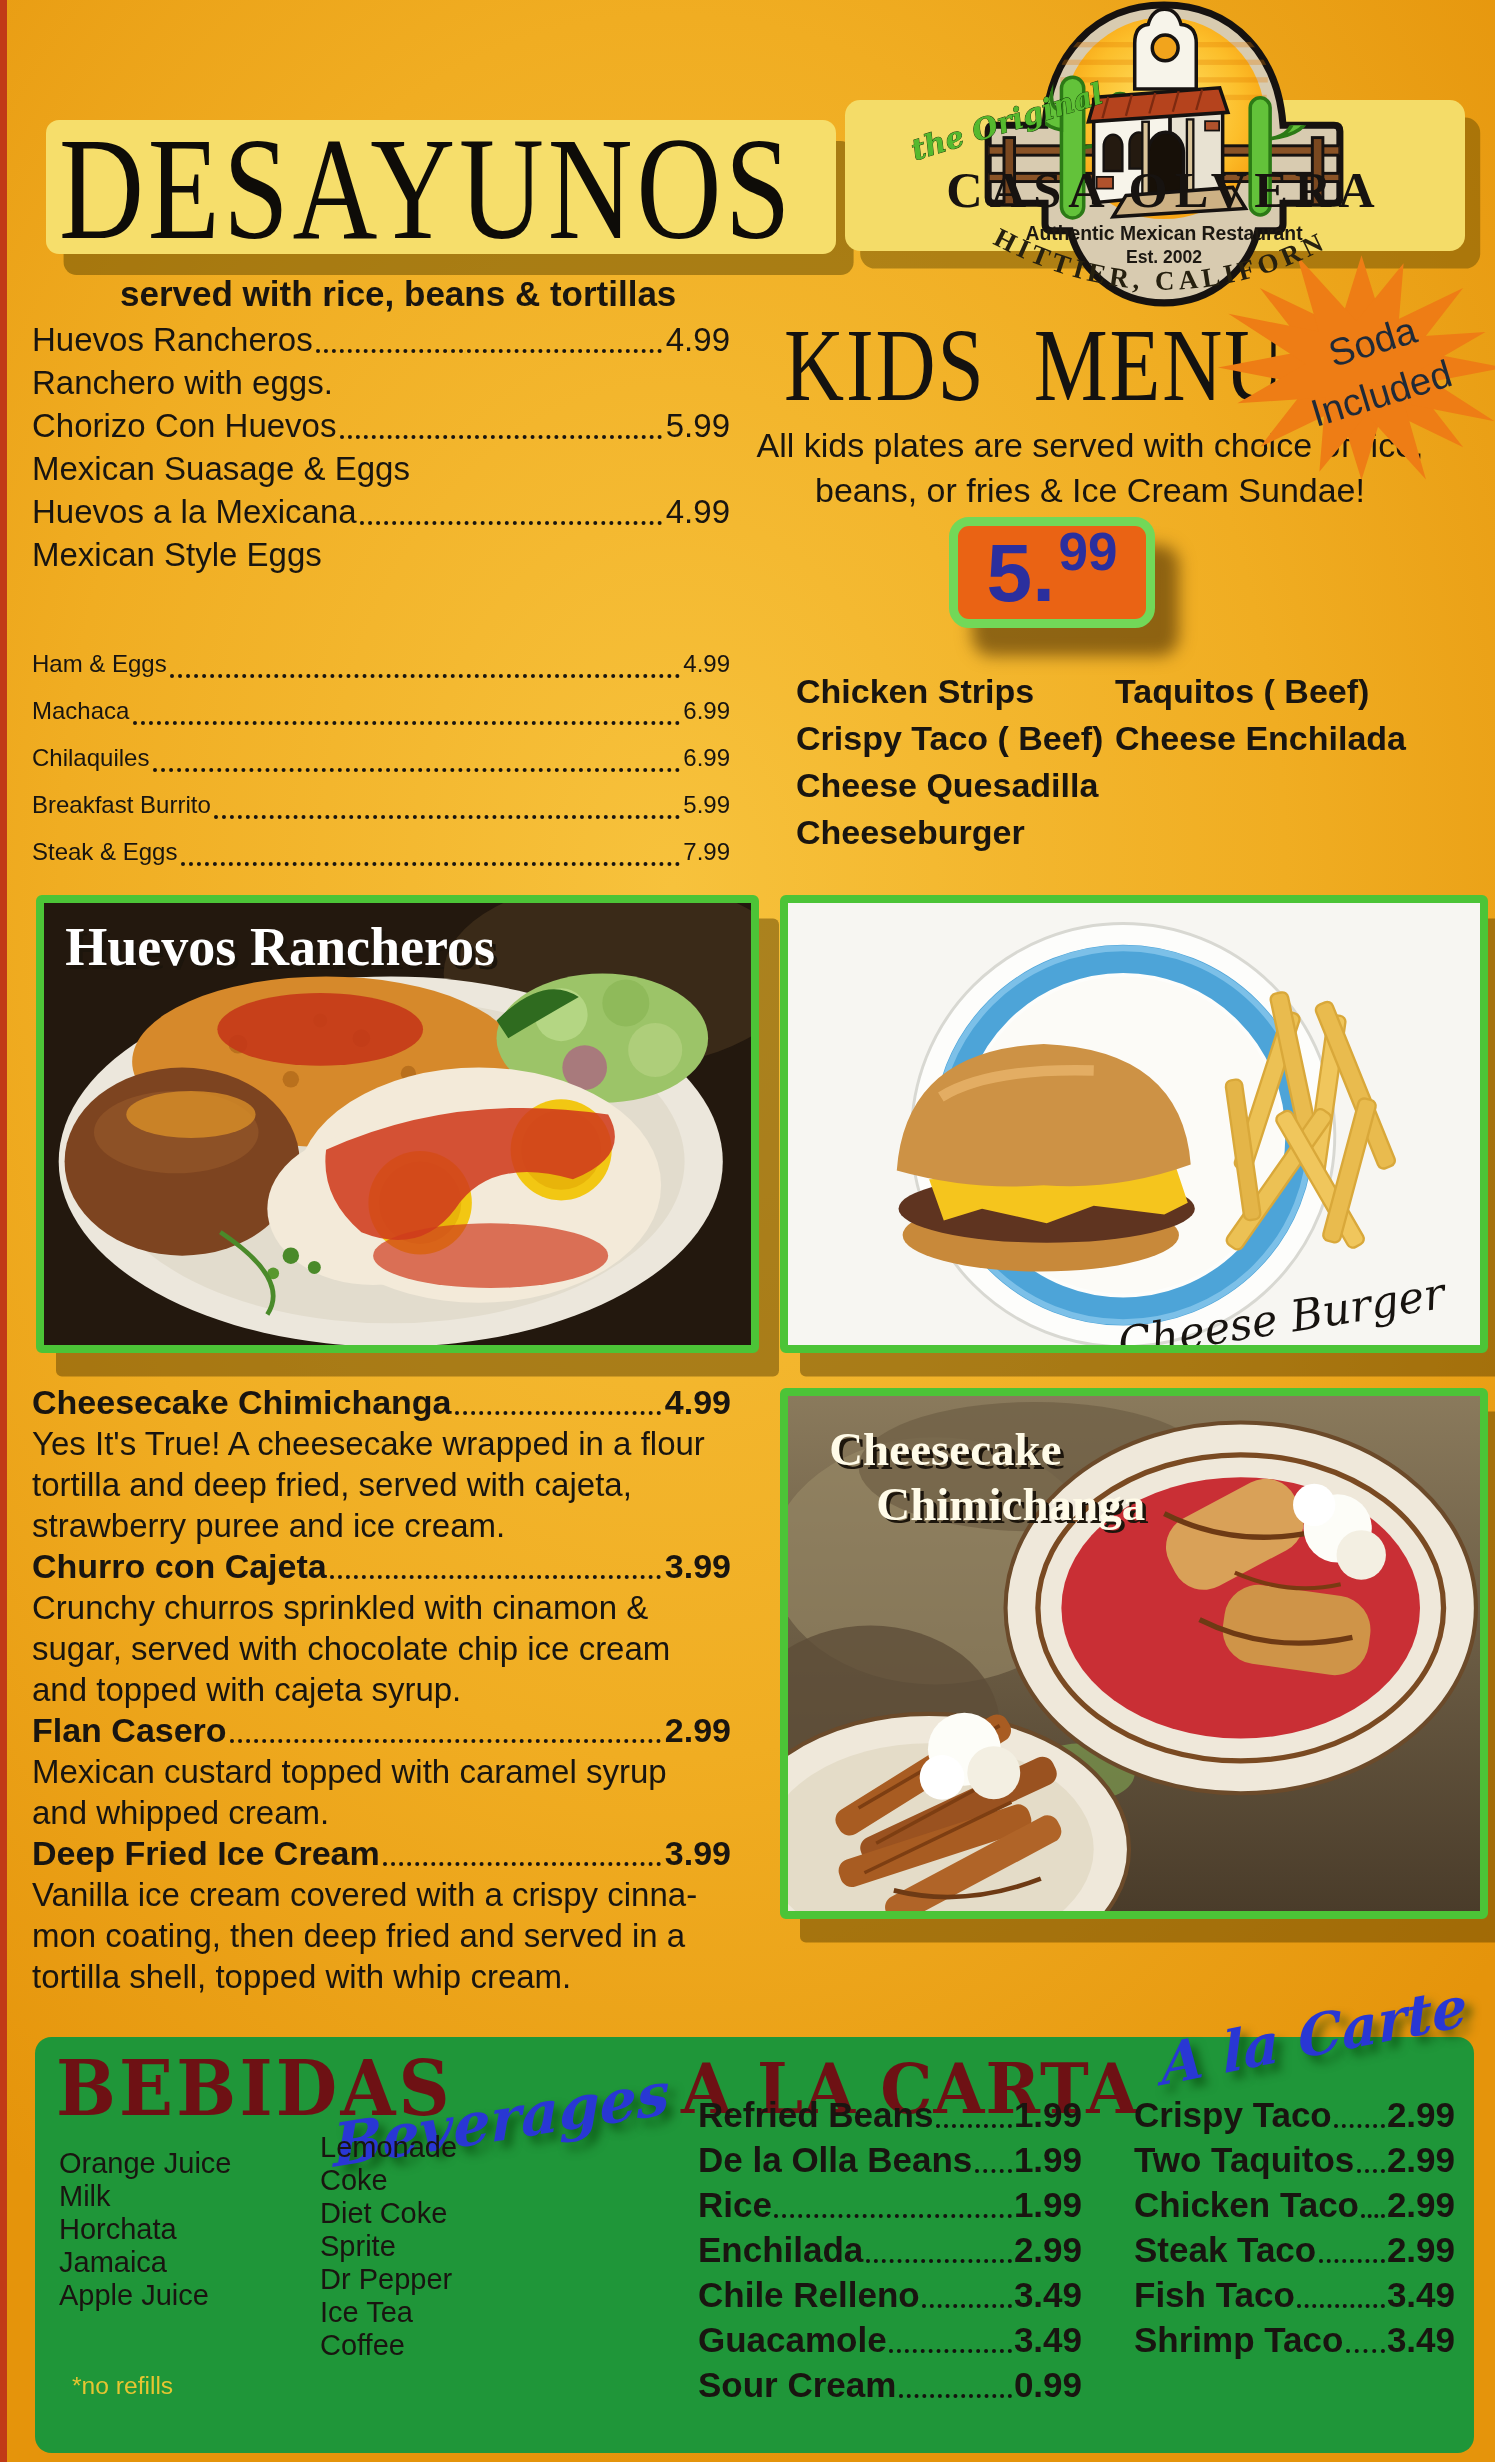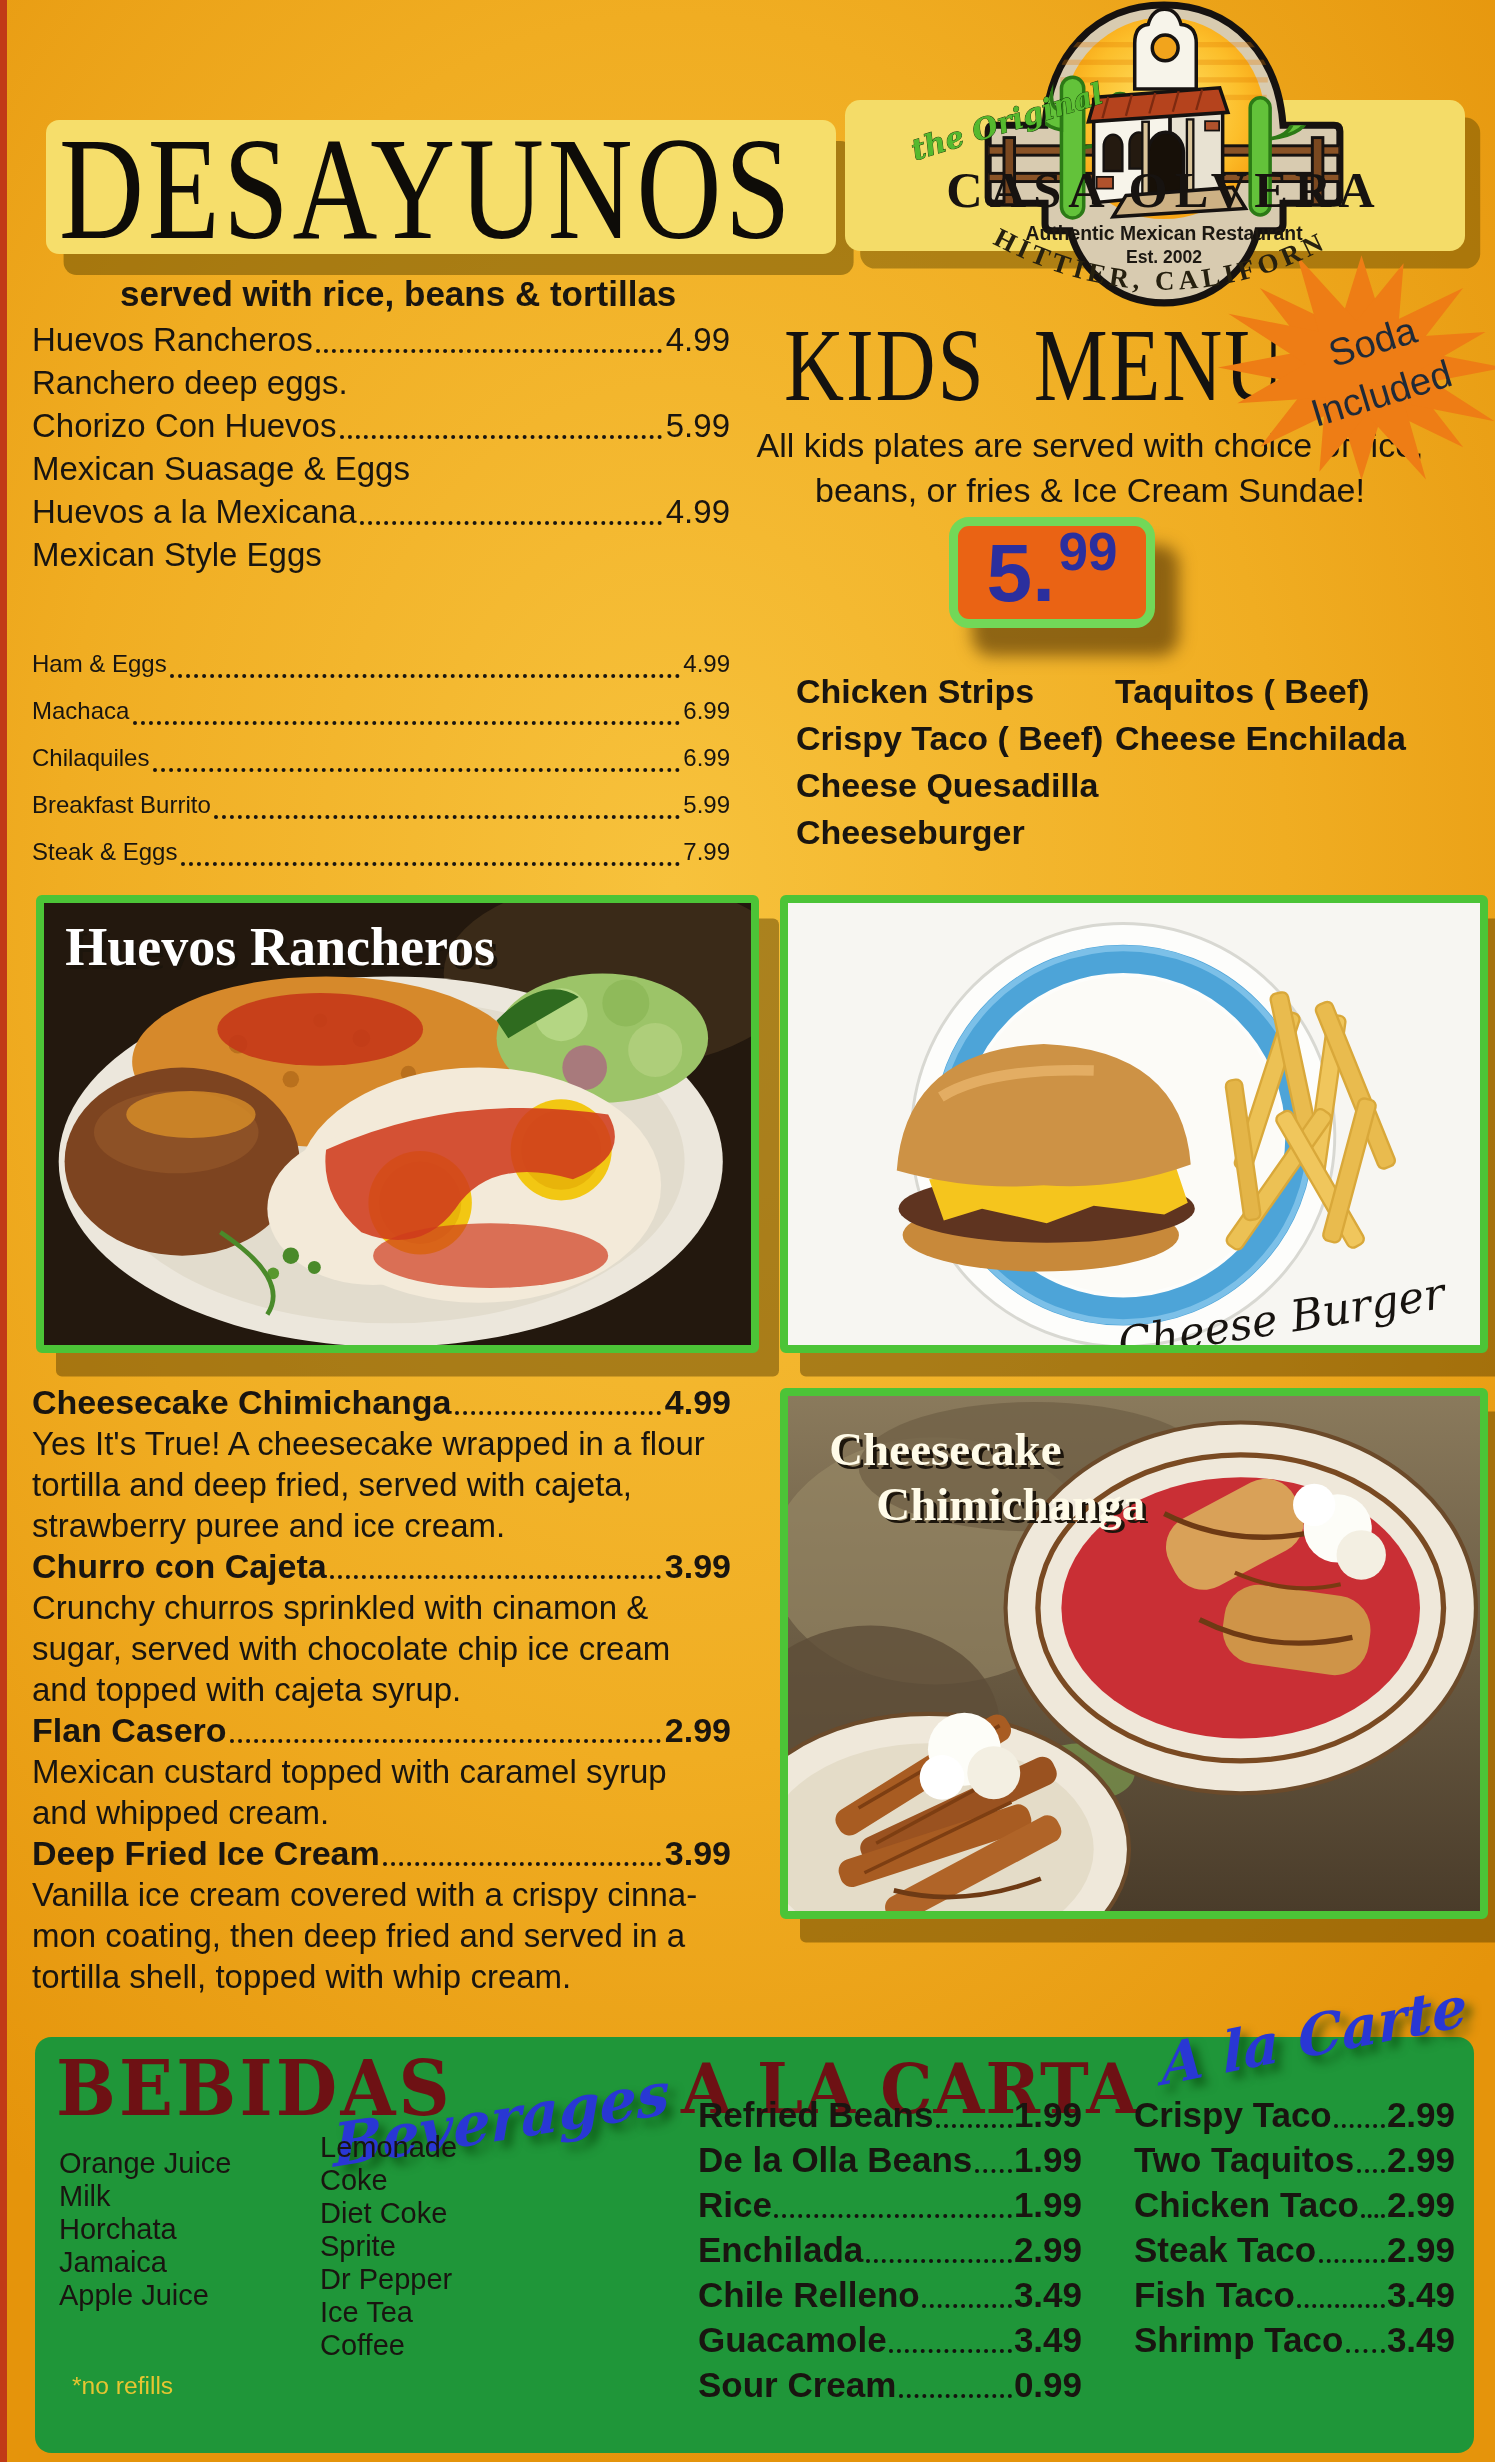--- a/index.html
+++ b/index.html
@@ -90,21 +90,21 @@
   <div class="abs dtitle">DESAYUNOS</div>
   <div class="abs subtitle">served with rice, beans &amp; tortillas</div>
 
   <div class="abs bf1host listhost">
   <div>
     <div class="mrow">
       <span>Huevos Rancheros</span>
       <span class="lead"></span>
       <span>4.99</span>
     </div>
-    <div class="mdesc">Ranchero deep eggs.</div>
+    <div class="mdesc">Ranchero with eggs.</div>
   </div>
 
   <div>
     <div class="mrow">
       <span>Chorizo Con Huevos</span>
       <span class="lead"></span>
       <span>5.99</span>
     </div>
     <div class="mdesc">Mexican Suasage &amp; Eggs</div>
   </div>

